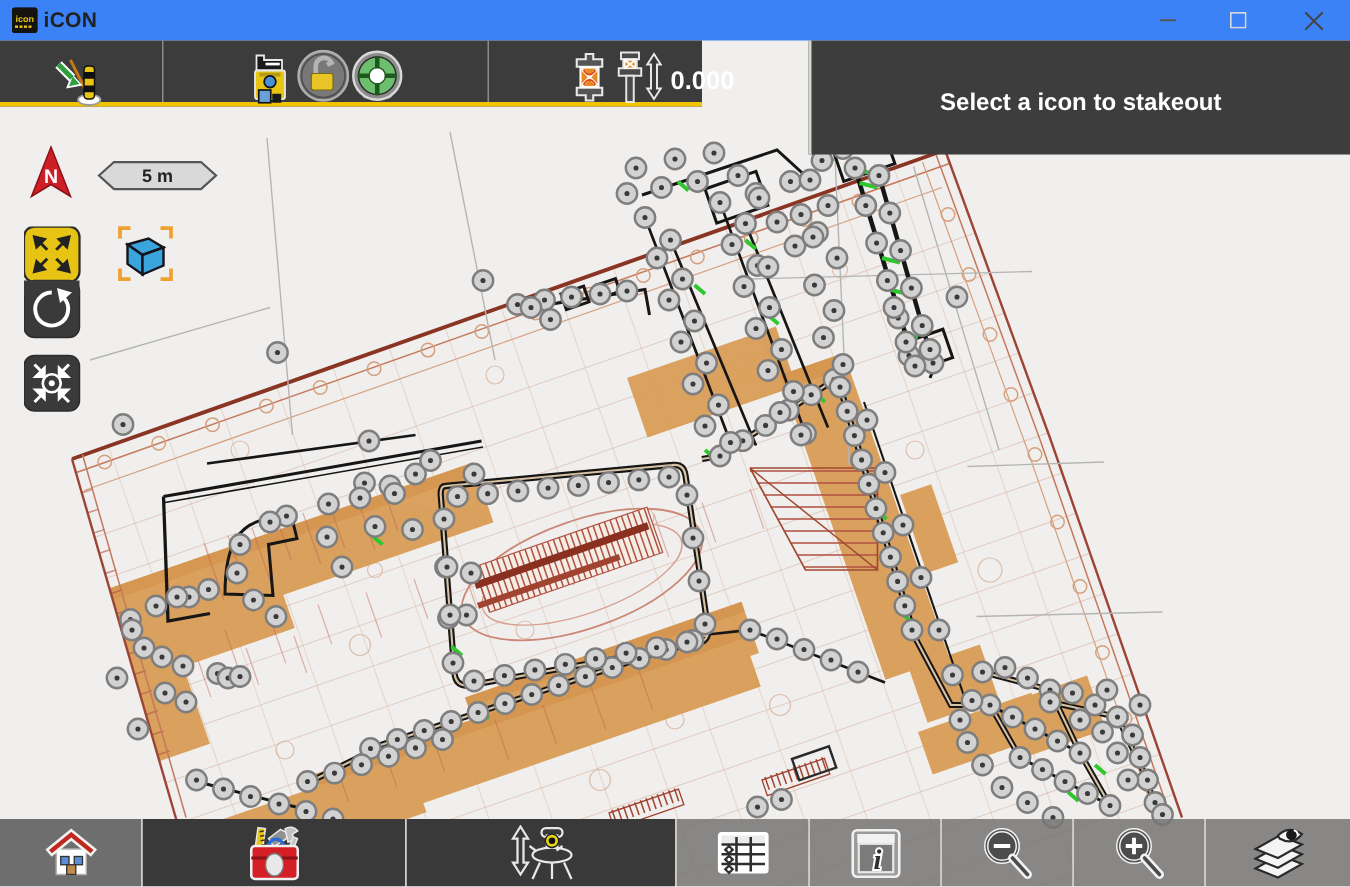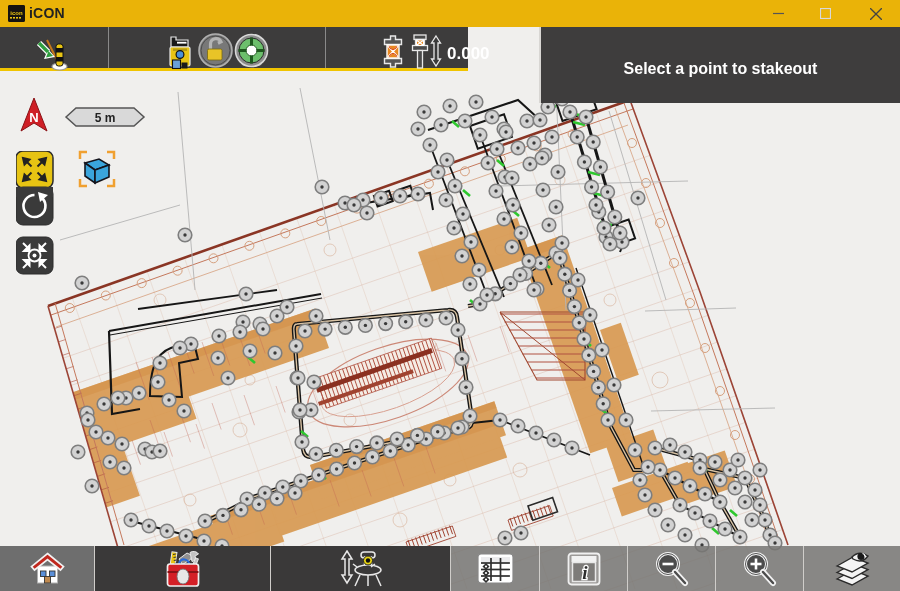--- a/index.html
+++ b/index.html
@@ -1,20 +1,20 @@
 <!DOCTYPE html>
 <html><head><meta charset="utf-8">
 <style>
   * { margin:0; padding:0; box-sizing:border-box; -webkit-font-smoothing:antialiased; }
   html,body { width:900px; height:591px; overflow:hidden;
     font-family:"Liberation Sans", sans-serif; }
   #app { position:relative; width:900px; height:591px; background:#f0efed; }
   .abs { position:absolute; }
 
-  #titlebar { left:0; top:0; width:900px; height:27px; background:#eab308; }
+  #titlebar { left:0; top:0; width:900px; height:27px; background:#3b82f6; }
   #titlebar .appicon { position:absolute; left:8px; top:5px; width:17px; height:17px;
      background:#111; border-radius:2px; }
   #titlebar .t { position:absolute; left:29px; top:5px; font-size:14px; color:#222;
      font-weight:700; letter-spacing:0.2px; }
 
   #topbar { left:0; top:27px; width:468px; height:44px; background:#3d3c3c;
      border-bottom:3px solid #f0c400; }
   .tdiv { position:absolute; top:0; width:1px; height:41px; background:#8a8a8a; }
 
   #panel { left:539px; top:27px; width:361px; height:76px; background:#3e3d3d;
@@ -1438,21 +1438,21 @@
       <rect x="5.5" y="6" width="7" height="5.5" fill="#e88820" stroke="#fff" stroke-width="1"></rect>
       <path d="M6 6.5 L12 11 M12 6.5 L6 11" stroke="#fff" stroke-width="1.4"></path>
       <g fill="#3a3a3a" stroke="#e8e8e8" stroke-width="1.3">
         <path d="M25 2 l4.5 7 h-2.5 v16 h2.5 l-4.5 7 l-4.5 -7 h2.5 v-16 h-2.5 z"></path>
       </g>
     </svg>
     <div class="abs" style="left:447px;top:17px;color:#fff;font-size:17px;font-weight:700">0.000</div>
   </div>
 
   <div id="panel" class="abs">
-      <span>Select a point to stakeout</span>
+      <span>Select a icon to stakeout</span>
     </div>
 
   <div id="bottombar" class="abs">
     <div class="bsec" style="left:0;width:94px;background:#6e6e6e">
       <svg width="35" height="35" viewBox="0 0 35 35">
         <rect x="7.5" y="15" width="20" height="17" fill="#fff" stroke="#b0b0b0" stroke-width="1"></rect>
         <polygon points="17.5,2.5 33.5,15.5 30.5,19 17.5,8.5 4.5,19 1.5,15.5" fill="#c0281e" stroke="#f2f2f2" stroke-width="1.7"></polygon>
         <rect x="10.5" y="20" width="5.5" height="5.5" fill="#5a8fd8" stroke="#333" stroke-width="0.9"></rect>
         <rect x="19.5" y="20" width="5.5" height="5.5" fill="#5a8fd8" stroke="#333" stroke-width="0.9"></rect>
         <rect x="14.5" y="25.5" width="6" height="6.5" fill="#c08a50" stroke="#333" stroke-width="0.9"></rect>

